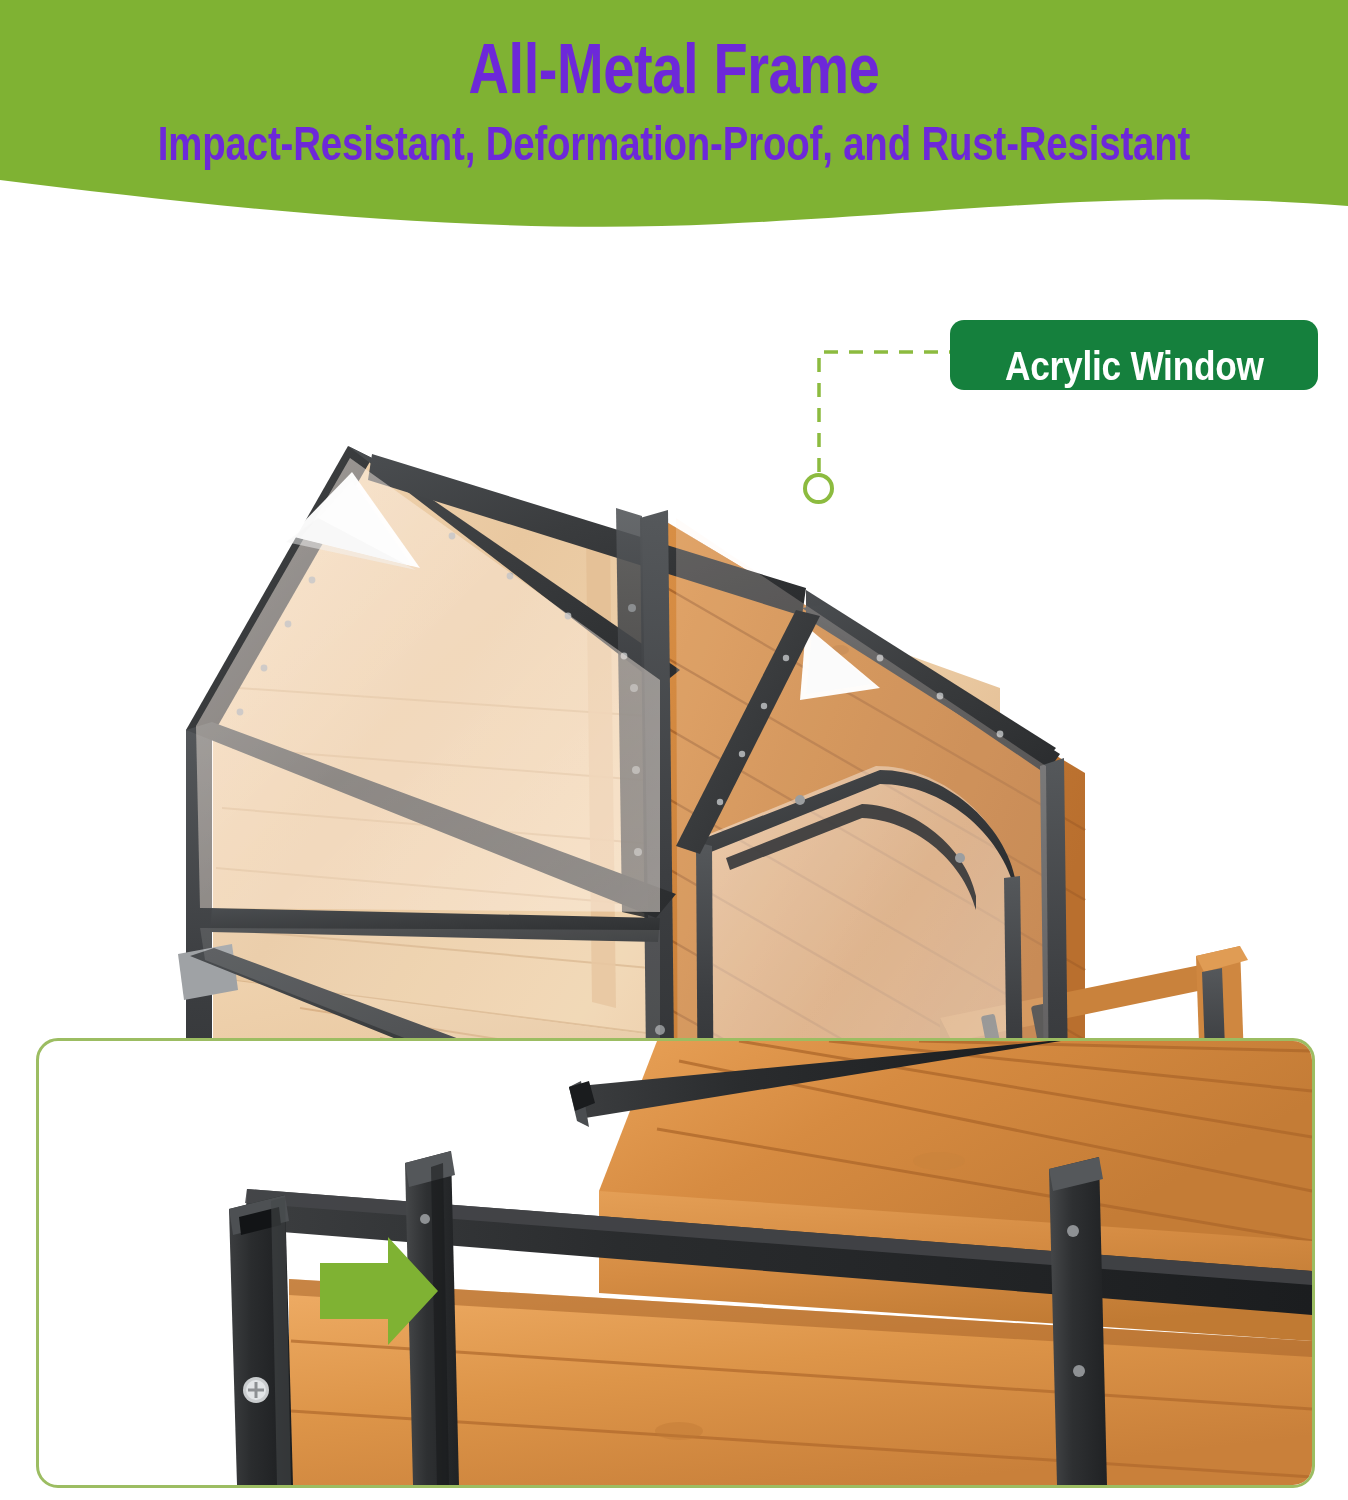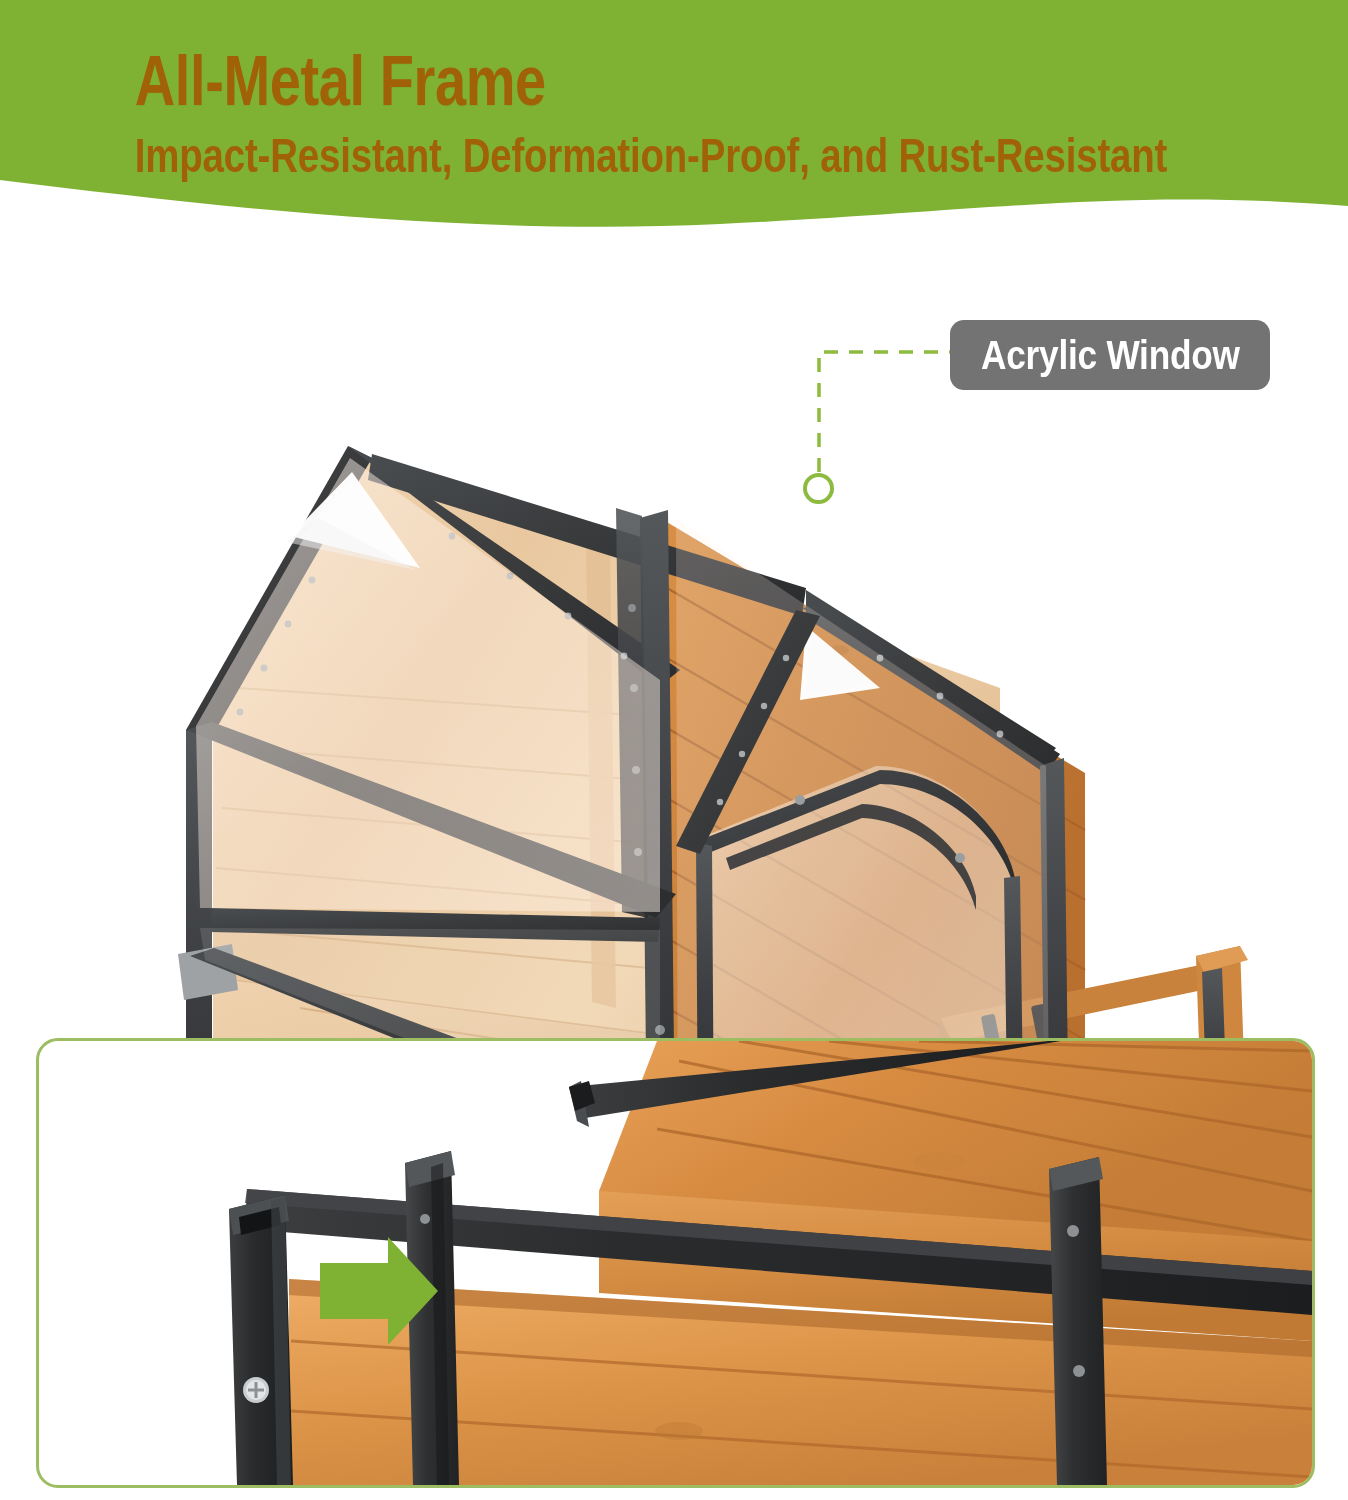--- a/index.html
+++ b/index.html
@@ -12,22 +12,22 @@
   }
   #page{ position:relative; width:1348px; height:1500px; background:#fff; overflow:hidden; }
 
   
   .banner{
     position:absolute; left:0; top:0; width:1348px; height:232px;
     overflow:hidden;
   }
   .banner-bg{ position:absolute; inset:0; }
   .banner-text{
-    position:absolute; left:0; top:16px; width:1348px;
-    text-align:left; color:#a16207;
+    position:absolute; left:0; top:4px; width:1348px;
+    text-align:center; color:#6d28d9;
     z-index:3; pointer-events:none;
   }
   .hdr-title{
     font-size:70px; line-height:1;
     font-weight:bold; letter-spacing:-0.5px;
     transform:scaleX(.80); transform-origin:center top;
     margin-top:30px;
     text-shadow:0 1px 0 rgba(0,0,0,.04);
   }
   .hdr-sub{
@@ -40,23 +40,23 @@
 
   
   .scene{
     position:absolute; left:0; top:218px; width:1348px; height:822px;
     overflow:hidden;
   }
 
   
   .callout-pill{
     position:absolute; left:950px; top:320px;
-    width:320px; height:70px;
-    background:#737373; border-radius:14px;
-    display:flex; align-items:center; justify-content:center;
+    width:368px; height:70px;
+    background:#15803d; border-radius:14px;
+    display:flex; align-items:flex-end; justify-content:center;
     z-index:40;
   }
   .callout-pill span{
     color:#ffffff; font-size:41px; font-weight:bold;
     letter-spacing:-0.3px; transform:scaleX(.86);
     white-space:nowrap;
   }
   .callout-leader{
     position:absolute; left:805px; top:330px;
     width:160px; height:180px; z-index:39; pointer-events:none;

